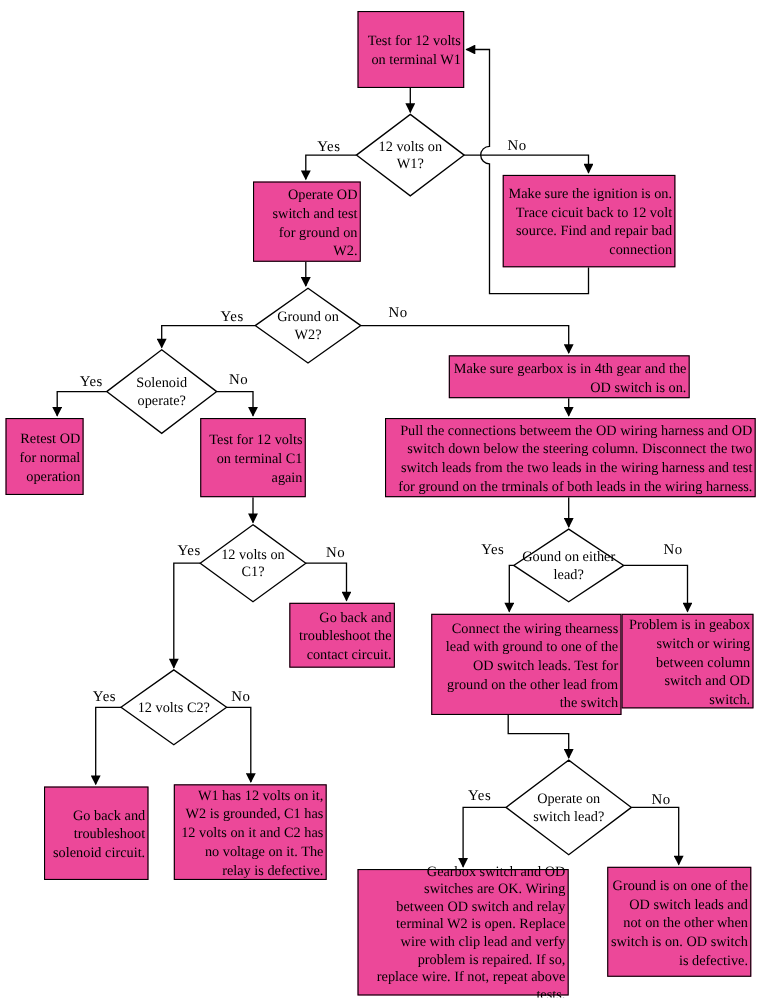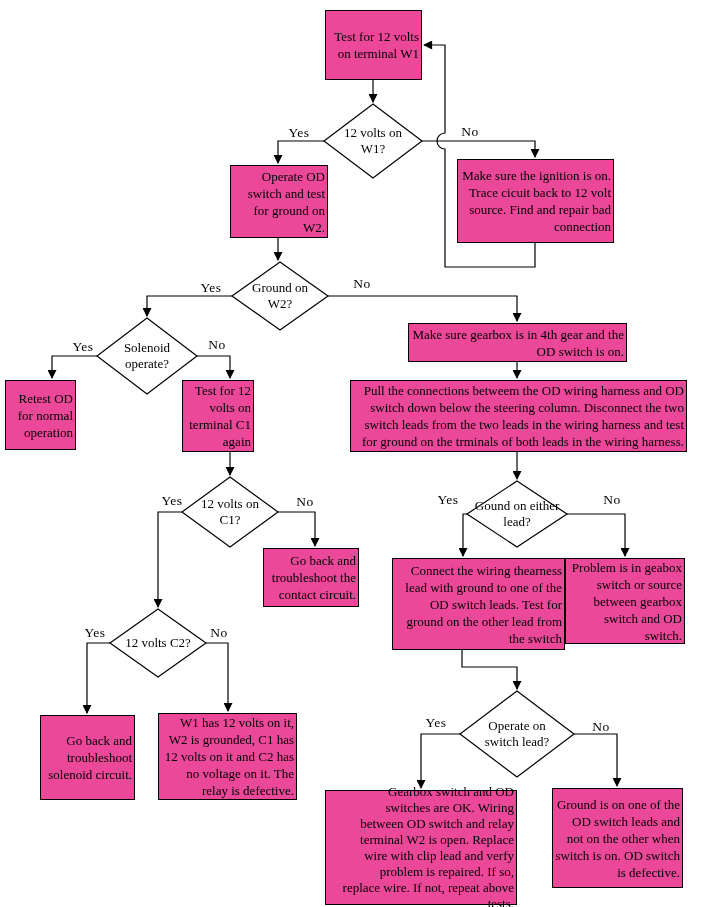--- a/index.html
+++ b/index.html
@@ -72,34 +72,34 @@
       <span>Operate OD switch and test for ground on</span>
       <span class="b">W2.</span>
     </div>
   </div>
   <div class="box" style="left:408px;top:323px;width:219px;height:39px">
     <span>Make sure gearbox is in 4th gear and the OD switch is on.</span>
   </div>
   <div class="box" style="left:5px;top:380px;width:71px;height:70px">
     <span>Retest OD for normal operation</span>
   </div>
-  <div class="box" style="left:182px;top:380px;width:72px;height:72px">
+  <div class="box" style="left:182px;top:380px;width:96px;height:72px">
     <span>Test for 12 volts on terminal C1 again</span>
   </div>
   <div class="box" style="left:350px;top:380px;width:337px;height:72px">
     <span>Pull the connections betweem the OD wiring harness and OD switch down below the steering column.  Disconnect the two switch leads from the two leads in the wiring harness and test for ground on the trminals of both leads in the wiring harness.</span>
   </div>
   <div class="box" style="left:263px;top:548px;width:96px;height:59px">
     <span>Go back and troubleshoot the contact circuit.</span>
   </div>
   <div class="box" style="left:392px;top:558px;width:173px;height:92px">
     <span>Connect the wiring thearness lead with ground to one of the OD switch leads.  Test for ground on the other lead from the switch</span>
   </div>
   <div class="box" style="left:565px;top:558px;width:120px;height:86px">
-    <span>Problem is in geabox switch or source between gearbox switch and OD switch.</span>
+    <span>Problem is in geabox switch or wiring between column switch and OD switch.</span>
   </div>
   <div class="box" style="left:40px;top:715px;width:95px;height:85px">
     <span>Go back and troubleshoot solenoid circuit.</span>
   </div>
   <div class="box" style="left:158px;top:713px;width:139px;height:87px">
     <span>W1 has 12 volts on it, W2 is grounded, C1 has 12 volts on it and C2 has no voltage on it.   The relay is defective.</span>
   </div>
   <div class="box tight" style="left:325px;top:790px;width:192px;height:115px">
     <span>Gearbox switch and OD switches are OK.  Wiring between OD switch and relay terminal W2 is open. Replace wire with clip lead and verfy problem is repaired.  If so, replace wire.  If not, repeat above tests.</span>
   </div>

